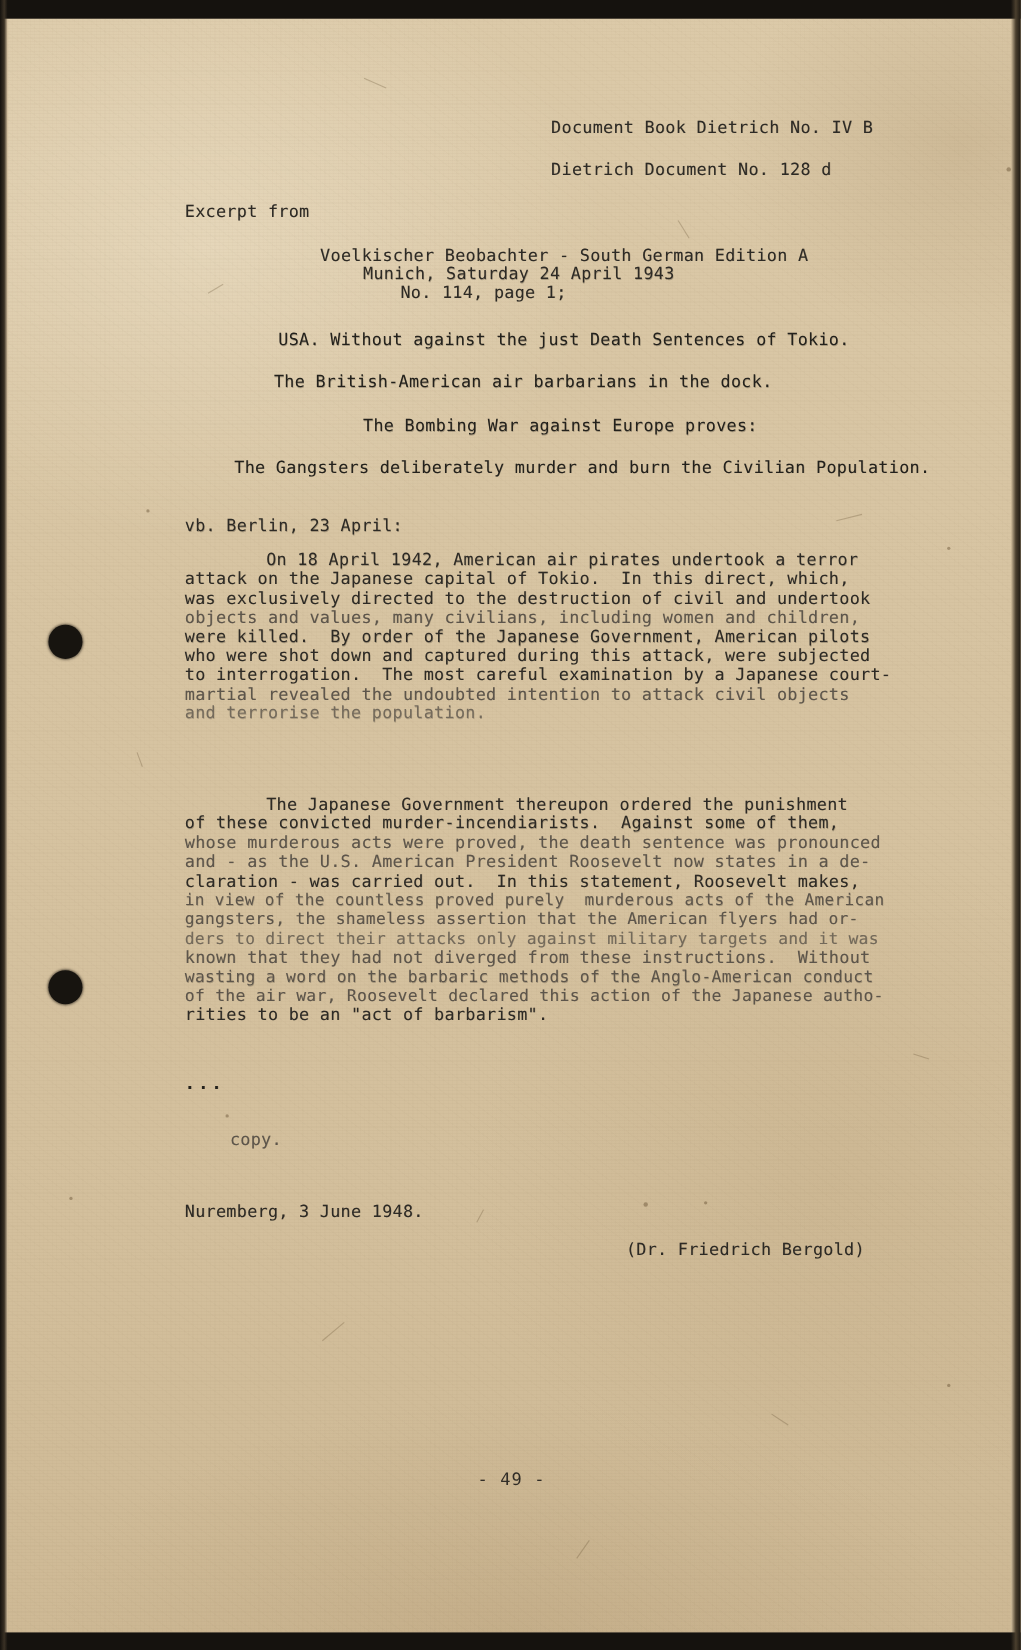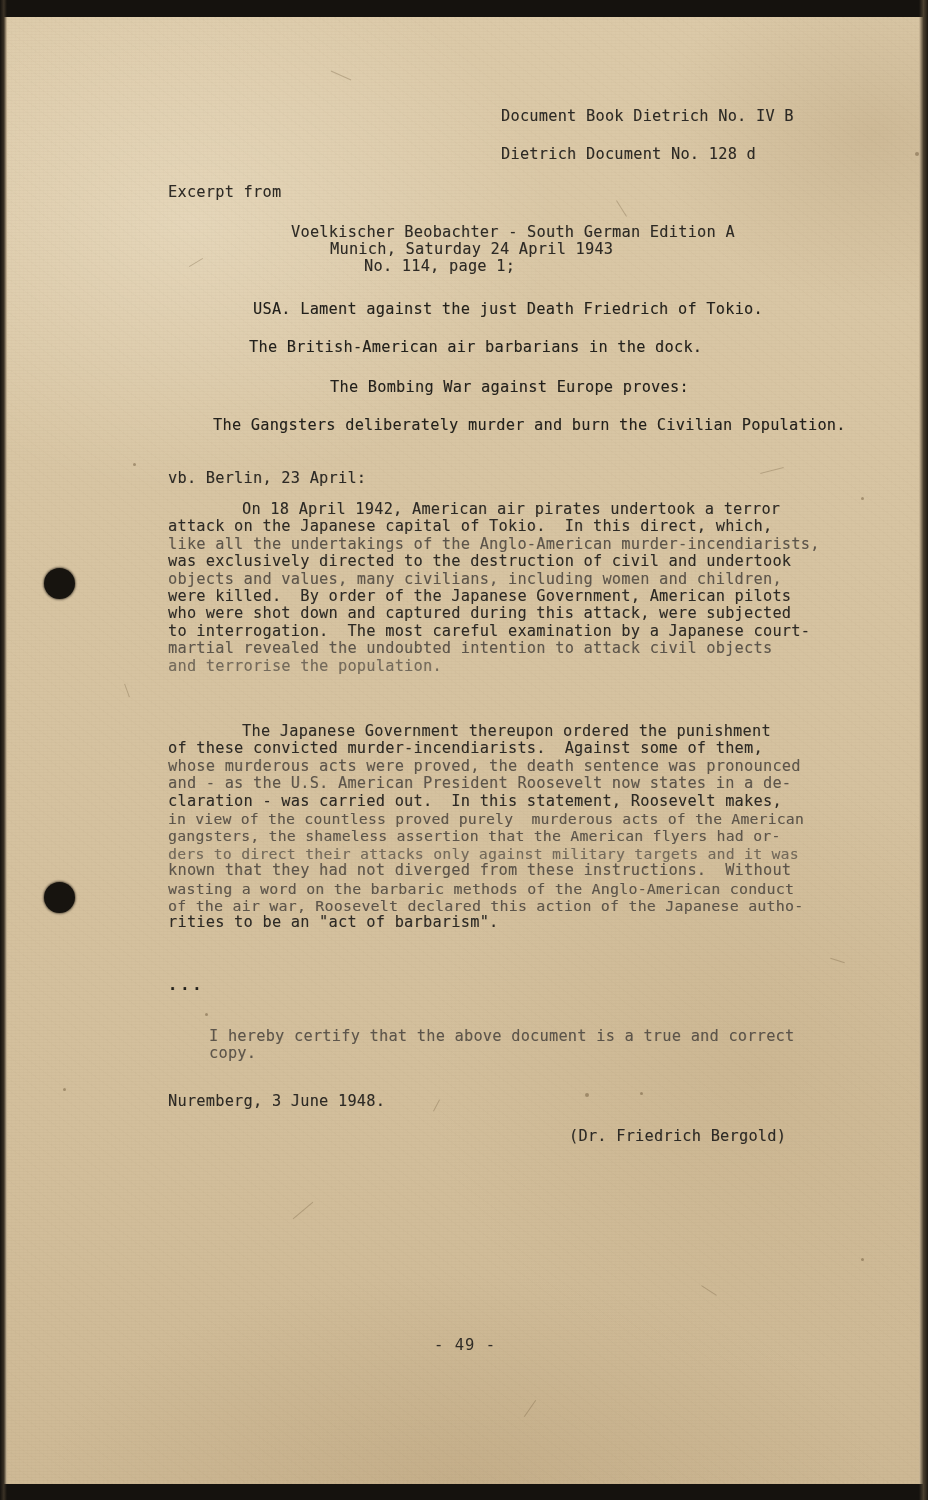--- a/index.html
+++ b/index.html
@@ -143,31 +143,30 @@
 
     <div class="tl" style="left:501px;top:108px;">Document Book Dietrich No. IV B</div>
     <div class="tl" style="left:501px;top:146px;">Dietrich Document No. 128 d</div>
 
     <div class="tl" style="left:168px;top:184px;">Excerpt from</div>
 
     <div class="tl" style="left:291px;top:224px;">Voelkischer Beobachter - South German Edition A</div>
     <div class="tl" style="left:330px;top:241px;">Munich, Saturday 24 April 1943</div>
     <div class="tl" style="left:364px;top:258px;">No. 114, page 1;</div>
 
-    <div class="tl strong" style="left:253px;top:301px;">USA. Lament against the just Death Friedrich of Tokio.</div>
+    <div class="tl strong" style="left:253px;top:301px;">USA. Without against the just Death Sentences of Tokio.</div>
     <div class="tl strong" style="left:249px;top:339px;">The British-American air barbarians in the dock.</div>
     <div class="tl strong" style="left:330px;top:379px;">The Bombing War against Europe proves:</div>
     <div class="tl strong" style="left:177px;top:417px;margin-left:36px;">The Gangsters deliberately murder and burn the Civilian Population.</div>
 
     <div class="tl" style="left:168px;top:470px;">vb. Berlin, 23 April:</div>
 
     <div class="block" style="left:168px;top:501px;">
       <span class="tl" style="padding-left:74px;">On 18 April 1942, American air pirates undertook a terror</span>
       <span class="tl">attack on the Japanese capital of Tokio.  In this direct, which,</span>
-      <span class="tl faint">like all the undertakings of the Anglo-American murder-incendiarists,</span>
       <span class="tl">was exclusively directed to the destruction of civil and undertook</span>
       <span class="tl faint">objects and values, many civilians, including women and children,</span>
       <span class="tl">were killed.  By order of the Japanese Government, American pilots</span>
       <span class="tl">who were shot down and captured during this attack, were subjected</span>
       <span class="tl">to interrogation.  The most careful examination by a Japanese court-</span>
       <span class="tl faint">martial revealed the undoubted intention to attack civil objects</span>
       <span class="tl fainter">and terrorise the population.</span>
     </div>
 
     <div class="block" style="left:168px;top:723px;">
@@ -181,21 +180,20 @@
       <span class="tl fainter" style="font-size:14.7px;">ders to direct their attacks only against military targets and it was</span>
       <span class="tl faint">known that they had not diverged from these instructions.  Without</span>
       <span class="tl faint" style="font-size:14.8px;">wasting a word on the barbaric methods of the Anglo-American conduct</span>
       <span class="tl faint" style="font-size:14.8px;">of the air war, Roosevelt declared this action of the Japanese autho-</span>
       <span class="tl">rities to be an "act of barbarism".</span>
     </div>
 
     <div class="tl strong" style="left:168px;top:977px;letter-spacing:3px;font-weight:bold;">...</div>
 
     <div class="block" style="left:209px;top:1028px;">
-      <span class="tl faint">I hereby certify that the above document is a true and correct</span>
       <span class="tl faint">copy.</span>
     </div>
     <div class="tl" style="left:168px;top:1093px;">Nuremberg, 3 June 1948.</div>
     <div class="tl" style="left:569px;top:1128px;">(Dr. Friedrich Bergold)</div>
 
     <div class="pagenum" style="left:434px;top:1336px;">- 49 -</div>
 
   </div>
 
   <div class="scan-edge top"></div>

